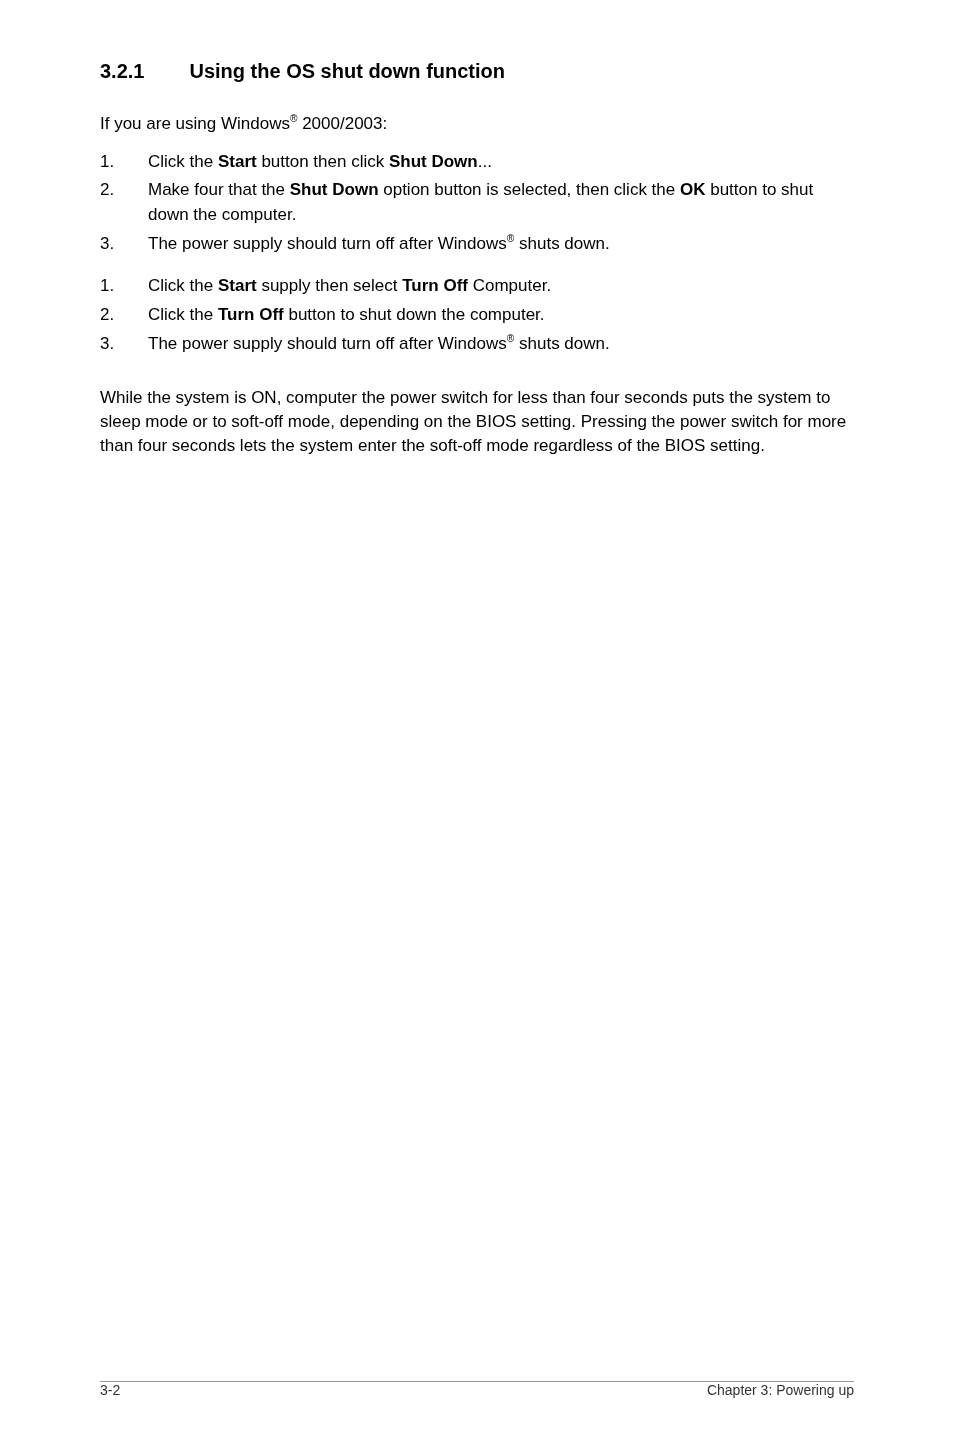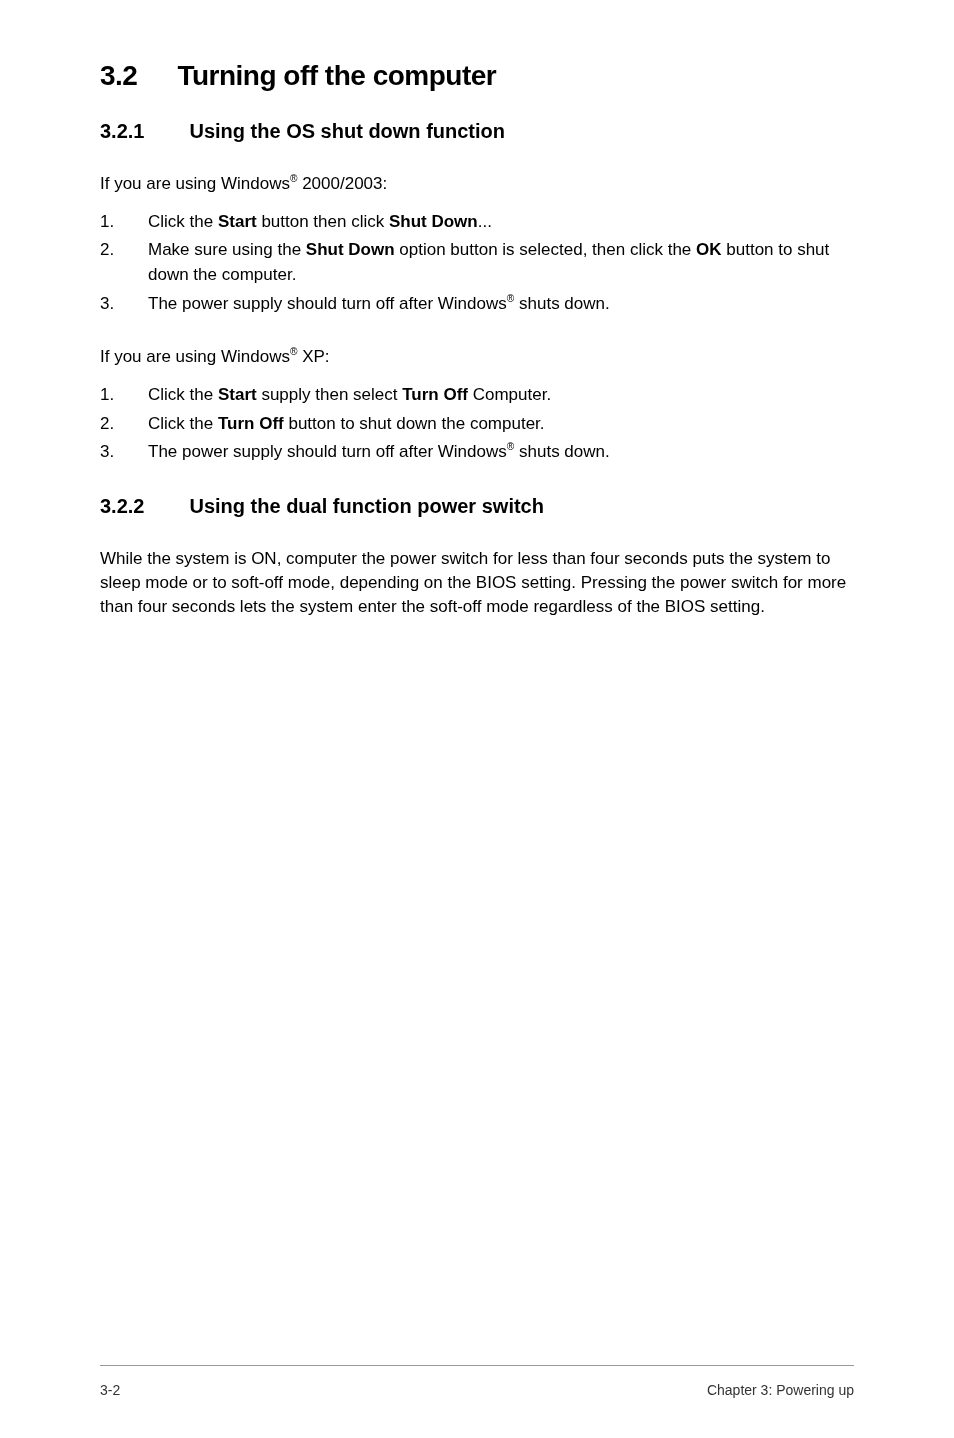--- a/index.html
+++ b/index.html
@@ -86,79 +86,70 @@
       text-align: center;
     }
     
     sup {
       font-size: 0.6em;
       vertical-align: super;
     }
     
     .footer {
       border-top: 1px solid #999;
-      padding-top: 16px;
+      padding-top: 0;
       display: flex;
       justify-content: space-between;
       font-size: 14px;
       color: #333;
       text-align: center;
     }
   </style>
 </head>
 <body>
 
 <div class="content">
 
-  <h1>
-    <span class="section-number">3.2</span><span>Turning off the computer</span>
-  </h1>
 
   <div class="section-block">
     <h2>
       <span class="subsection-number">3.2.1</span><span>Using the OS shut down function</span>
     </h2>
 
     <p class="body-text">
       <span>If you are using Windows</span><sup>®</sup><span> 2000/2003:</span>
     </p>
 
     <ol>
       <li>
         <span>Click the </span><span class="bold">Start</span><span> button then click </span><span class="bold">Shut Down</span><span>...</span>
       </li>
       <li>
-        <span>Make sure using the </span><span class="bold">Shut Down</span><span> option button is selected, then click the </span><span class="bold">OK</span><span> button to shut down the computer.</span>
+        <span>Make four that the </span><span class="bold">Shut Down</span><span> option button is selected, then click the </span><span class="bold">OK</span><span> button to shut down the computer.</span>
       </li>
       <li>
         <span>The power supply should turn off after Windows</span><sup>®</sup><span> shuts down.</span>
       </li>
     </ol>
 
-    <p class="body-text">
-      <span>If you are using Windows</span><sup>®</sup><span> XP:</span>
-    </p>
 
     <ol>
       <li>
         <span>Click the </span><span class="bold">Start</span><span> supply then select </span><span class="bold">Turn Off</span><span> Computer.</span>
       </li>
       <li>
         <span>Click the </span><span class="bold">Turn Off</span><span> button to shut down the computer.</span>
       </li>
       <li>
         <span>The power supply should turn off after Windows</span><sup>®</sup><span> shuts down.</span>
       </li>
     </ol>
   </div>
 
   <div class="section-block">
-    <h2>
-      <span class="subsection-number">3.2.2</span><span>Using the dual function power switch</span>
-    </h2>
 
     <p class="body-text">While the system is ON, computer the power switch for less than four seconds puts the system to sleep mode or to soft-off mode, depending on the BIOS setting. Pressing the power switch for more than four seconds lets the system enter the soft-off mode regardless of the BIOS setting.</p>
   </div>
 
 </div>
 
 <div class="footer">
   <span>3-2</span>
   <span>Chapter 3: Powering up</span>
 </div>

